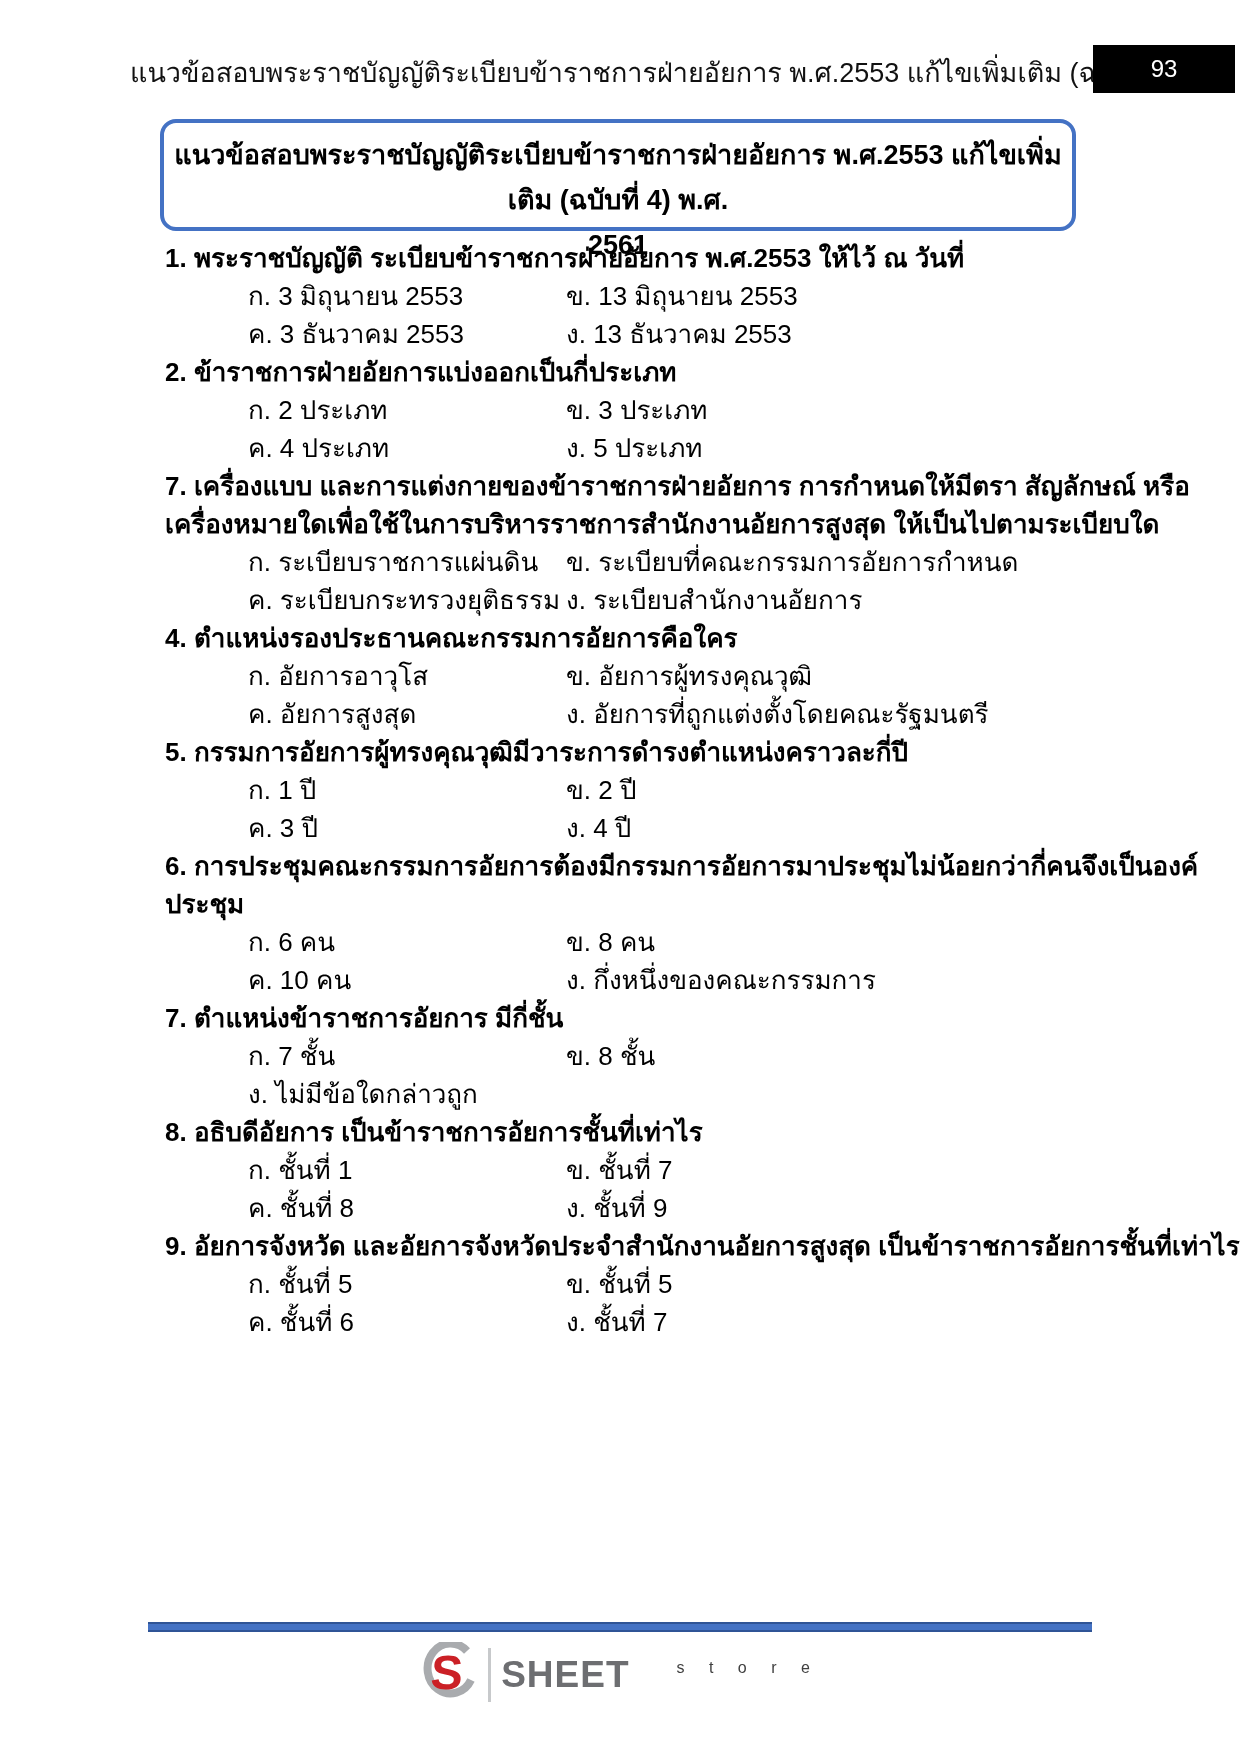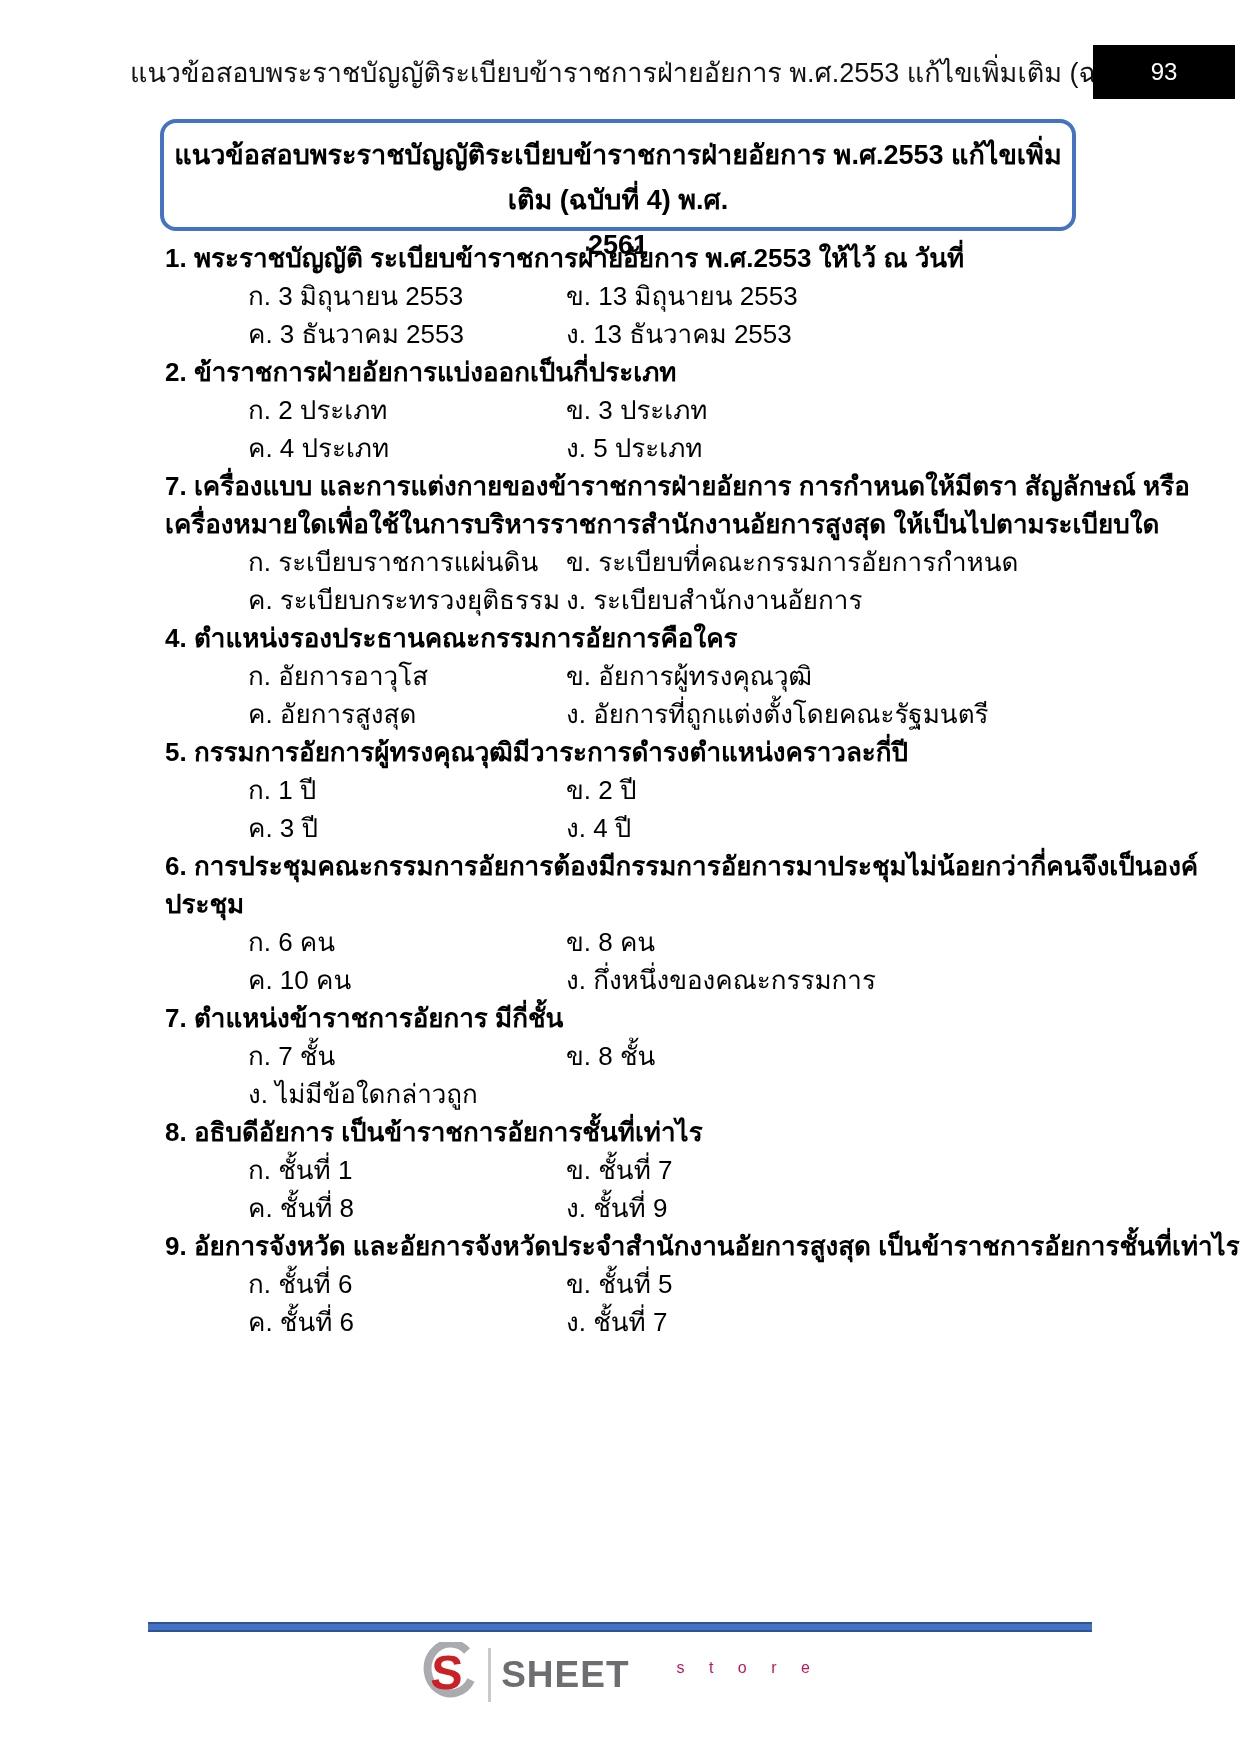--- a/index.html
+++ b/index.html
@@ -25,21 +25,21 @@
     font-size: 27px;
     line-height: 46px;
     color: #111;
     white-space: nowrap;
   }
   .page-number-box {
     position: absolute;
     top: 45px;
     right: 5px;
     width: 142px;
-    height: 54px;
+    height: 48px;
     background: #000000;
     color: #ffffff;
     display: flex;
     align-items: center;
     justify-content: center;
     font-size: 24px;
   }
 
   
   .title-box {
@@ -115,21 +115,21 @@
   .logo-textblock { display: flex; flex-direction: row; align-items: flex-start; }
   .logo-name {
     font-size: 37px;
     font-weight: bold;
     color: #6d6e71;
     letter-spacing: 1px;
     line-height: 36px;
   }
   .logo-sub {
     font-size: 16px;
-    color: #be185d;
+    color: #404040;
     letter-spacing: 10px;
     line-height: 20px;
     margin-top: 1px;
     margin-left: 47px;
   }
 </style>
 </head>
 <body>
 
 <div class="page">
@@ -215,21 +215,21 @@
         <div class="options">
           <div class="option">ก. ชั้นที่ 1</div>
           <div class="option">ข. ชั้นที่ 7</div>
           <div class="option">ค. ชั้นที่ 8</div>
           <div class="option">ง. ชั้นที่ 9</div>
         </div>
       </div>
       <div class="question">
         <div class="q-line">9. อัยการจังหวัด และอัยการจังหวัดประจำสำนักงานอัยการสูงสุด เป็นข้าราชการอัยการชั้นที่เท่าไร</div>
         <div class="options">
-          <div class="option">ก. ชั้นที่ 6</div>
+          <div class="option">ก. ชั้นที่ 5</div>
           <div class="option">ข. ชั้นที่ 5</div>
           <div class="option">ค. ชั้นที่ 6</div>
           <div class="option">ง. ชั้นที่ 7</div>
         </div>
       </div>
     </div>
 
   <div class="footer-rule"></div>
 
   <div class="footer-logo">

